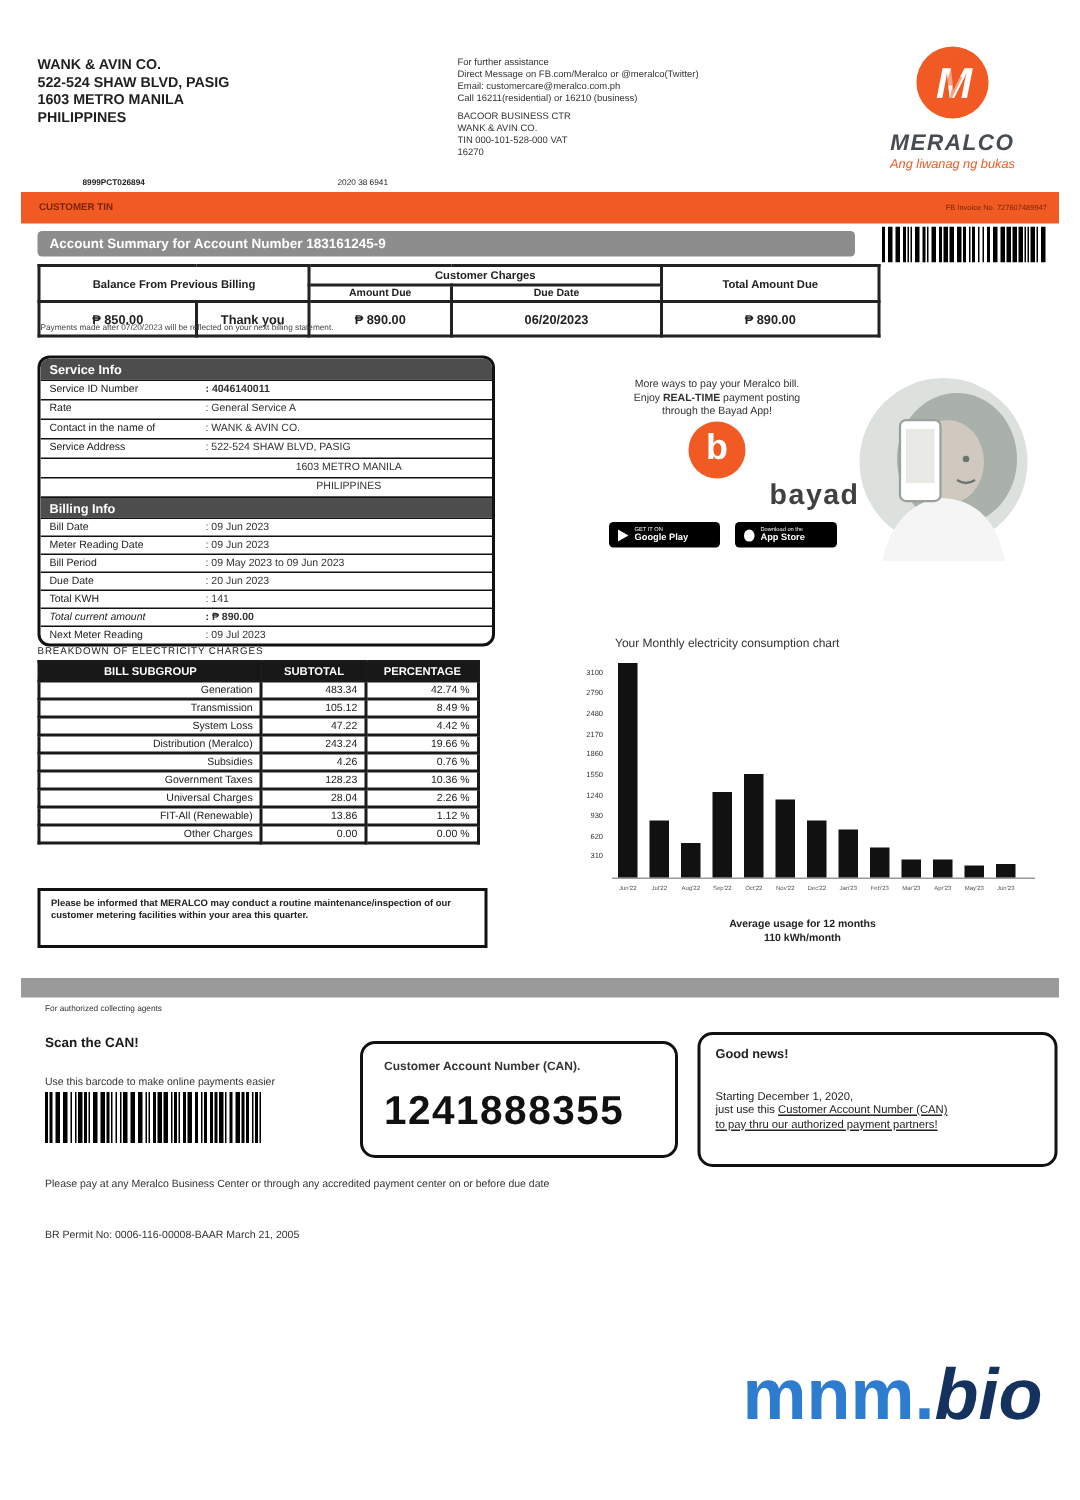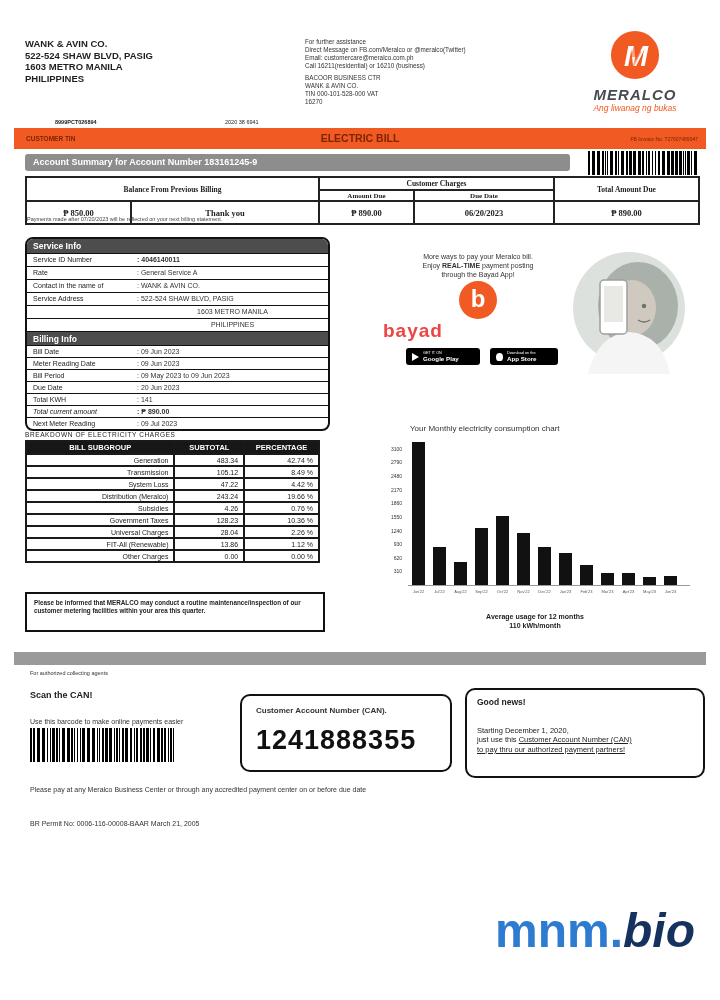--- a/index.html
+++ b/index.html
@@ -22,21 +22,21 @@
   .ob-left { position:absolute; left:12px; top:7px; font-size:6.5px; font-weight:bold; color:#7c2505; }
   .ob-title { position:absolute; left:0; right:0; top:4px; text-align:center; font-size:10.5px; font-weight:bold; color:#7c2505; }
   .ob-right { position:absolute; right:8px; top:8px; font-size:5px; color:#7c2505; }
 
   .account-bar { left:25px; top:154px; width:545px; height:17px; background:#8d8d8d; border-radius:3px; color:#fff; font-size:9px; font-weight:bold; line-height:17px; padding-left:8px; }
   .barcode { overflow:hidden; white-space:nowrap; }
   .barcode i { display:inline-block; height:100%; background:#000; vertical-align:top; }
   .barcode-top { left:588px; top:151px; width:112px; height:24px; }
 
   
-  .summary { left:25px; top:176px; width:675px; border-collapse:collapse;font-family:Liberation Serif, serif; }
+  .summary { left:25px; top:176px; width:562px; border-collapse:collapse; }
   .summary td { border:2px solid #222; text-align:center; vertical-align:middle; }
   .summary .hd { font-size:7.5px; font-weight:bold; height:13px; }
   .summary .hd2 { font-size:7px; font-weight:bold; height:11px; }
   .summary .val { font-size:8.5px; font-weight:bold; height:23px; }
   .summary-note { left:27px; top:216px; font-size:5.5px; color:#444; }
 
   
   .infobox { left:25px; top:237px; width:305px; border:2px solid #111; border-radius:8px; overflow:hidden; }
   .info-head { background:#4d4d4d; color:#fff; font-size:8.5px; font-weight:bold; padding:2px 6px; height:14px; }
   .info-row { display:flex; border-top:1.5px solid #111; font-size:7px; }
@@ -49,21 +49,21 @@
   
   .bk-title { left:25px; top:431px; font-size:6.5px; letter-spacing:0.6px; color:#222; }
   .bk-table { left:25px; top:440px; width:295px; border-collapse:collapse; }
   .bk-table td { border:2px solid #1a1a1a; font-size:7px; padding:1px 5px; text-align:right; height:12px; }
   .bk-table .bk-h { background:#171717; color:#fff; font-weight:bold; font-size:7.5px; text-align:center; }
   .note-box { left:25px; top:592px; width:300px; height:40px; border:2px solid #111; font-size:6.3px; font-weight:bold; line-height:8px; padding:5px 7px; color:#222; }
 
   
   .promo-text { left:383px; top:252px; width:190px; text-align:center; font-size:7px; line-height:9px; color:#333; }
   .bayad-circle { left:459px; top:281px; width:38px; height:38px; border-radius:50%; background:#f15a22; color:#fff; font-size:24px; font-weight:bold; text-align:center; line-height:36px; }
-  .bayad-word { left:383px; top:320px; width:190px; text-align:left; font-size:19px; font-weight:bold; color:#ef4444; letter-spacing:1px; }
+  .bayad-word { left:383px; top:320px; width:190px; text-align:right; font-size:19px; font-weight:bold; color:#404040; letter-spacing:1px; }
   .badge { height:17px; background:#000; border-radius:3px; color:#fff; display:flex; align-items:center; padding:0 6px; gap:4px; }
   .badge .b-top { font-size:3.8px; }
   .badge .b-bot { font-size:6.2px; font-weight:bold; }
   .badge1 { left:406px; top:348px; width:74px; }
   .badge2 { left:490px; top:348px; width:68px; }
   .play-tri { width:0; height:0; border-top:4px solid transparent; border-bottom:4px solid transparent; border-left:7px solid #fff; }
   .apple-dot { width:7px; height:8px; border-radius:50% 50% 45% 45%; background:#fff; }
 
   
   .chart-title { left:410px; top:424px; width:290px; text-align:left; font-size:8px; color:#333; }
@@ -128,21 +128,20 @@
     </svg>
     <div class="logo-brand">MERALCO</div>
     <div class="logo-tag">Ang liwanag ng bukas</div>
   </div>
 
   <div class="abs ref-left">8999PCT026894</div>
   <div class="abs ref-right">2020 38 6941</div>
 
   <div class="abs orange-bar">
     <div class="ob-left">CUSTOMER TIN</div>
-    <div class="ob-title">ELECTRIC BILL</div>
     <div class="ob-right">FB Invoice No. 727607489947</div>
   </div>
 
   <div class="abs account-bar">Account Summary for Account Number 183161245-9</div>
   <div class="abs barcode barcode-top" id="barcode-top"><i style="width:2px;margin-right:2px"></i><i style="width:3px;margin-right:2px"></i><i style="width:3px;margin-right:2px"></i><i style="width:2px;margin-right:1px"></i><i style="width:1px;margin-right:1px"></i><i style="width:1px;margin-right:2px"></i><i style="width:3px;margin-right:2px"></i><i style="width:2px;margin-right:1px"></i><i style="width:1px;margin-right:2px"></i><i style="width:3px;margin-right:2px"></i><i style="width:2px;margin-right:1px"></i><i style="width:3px;margin-right:1px"></i><i style="width:3px;margin-right:2px"></i><i style="width:3px;margin-right:1px"></i><i style="width:2px;margin-right:2px"></i><i style="width:1px;margin-right:1px"></i><i style="width:2px;margin-right:2px"></i><i style="width:1px;margin-right:2px"></i><i style="width:1px;margin-right:2px"></i><i style="width:2px;margin-right:2px"></i><i style="width:3px;margin-right:2px"></i><i style="width:3px;margin-right:1px"></i><i style="width:3px;margin-right:1px"></i><i style="width:3px;margin-right:1px"></i><i style="width:3px;margin-right:1px"></i><i style="width:1px;margin-right:1px"></i><i style="width:1px;margin-right:1px"></i><i style="width:3px;margin-right:1px"></i><i style="width:1px;margin-right:2px"></i><i style="width:3px;margin-right:2px"></i></div>
 
   <table class="abs summary">
     <tbody>
         <tr>
       <td class="hd" colspan="2" rowspan="2" style="width:295px">Balance From Previous Billing</td>

